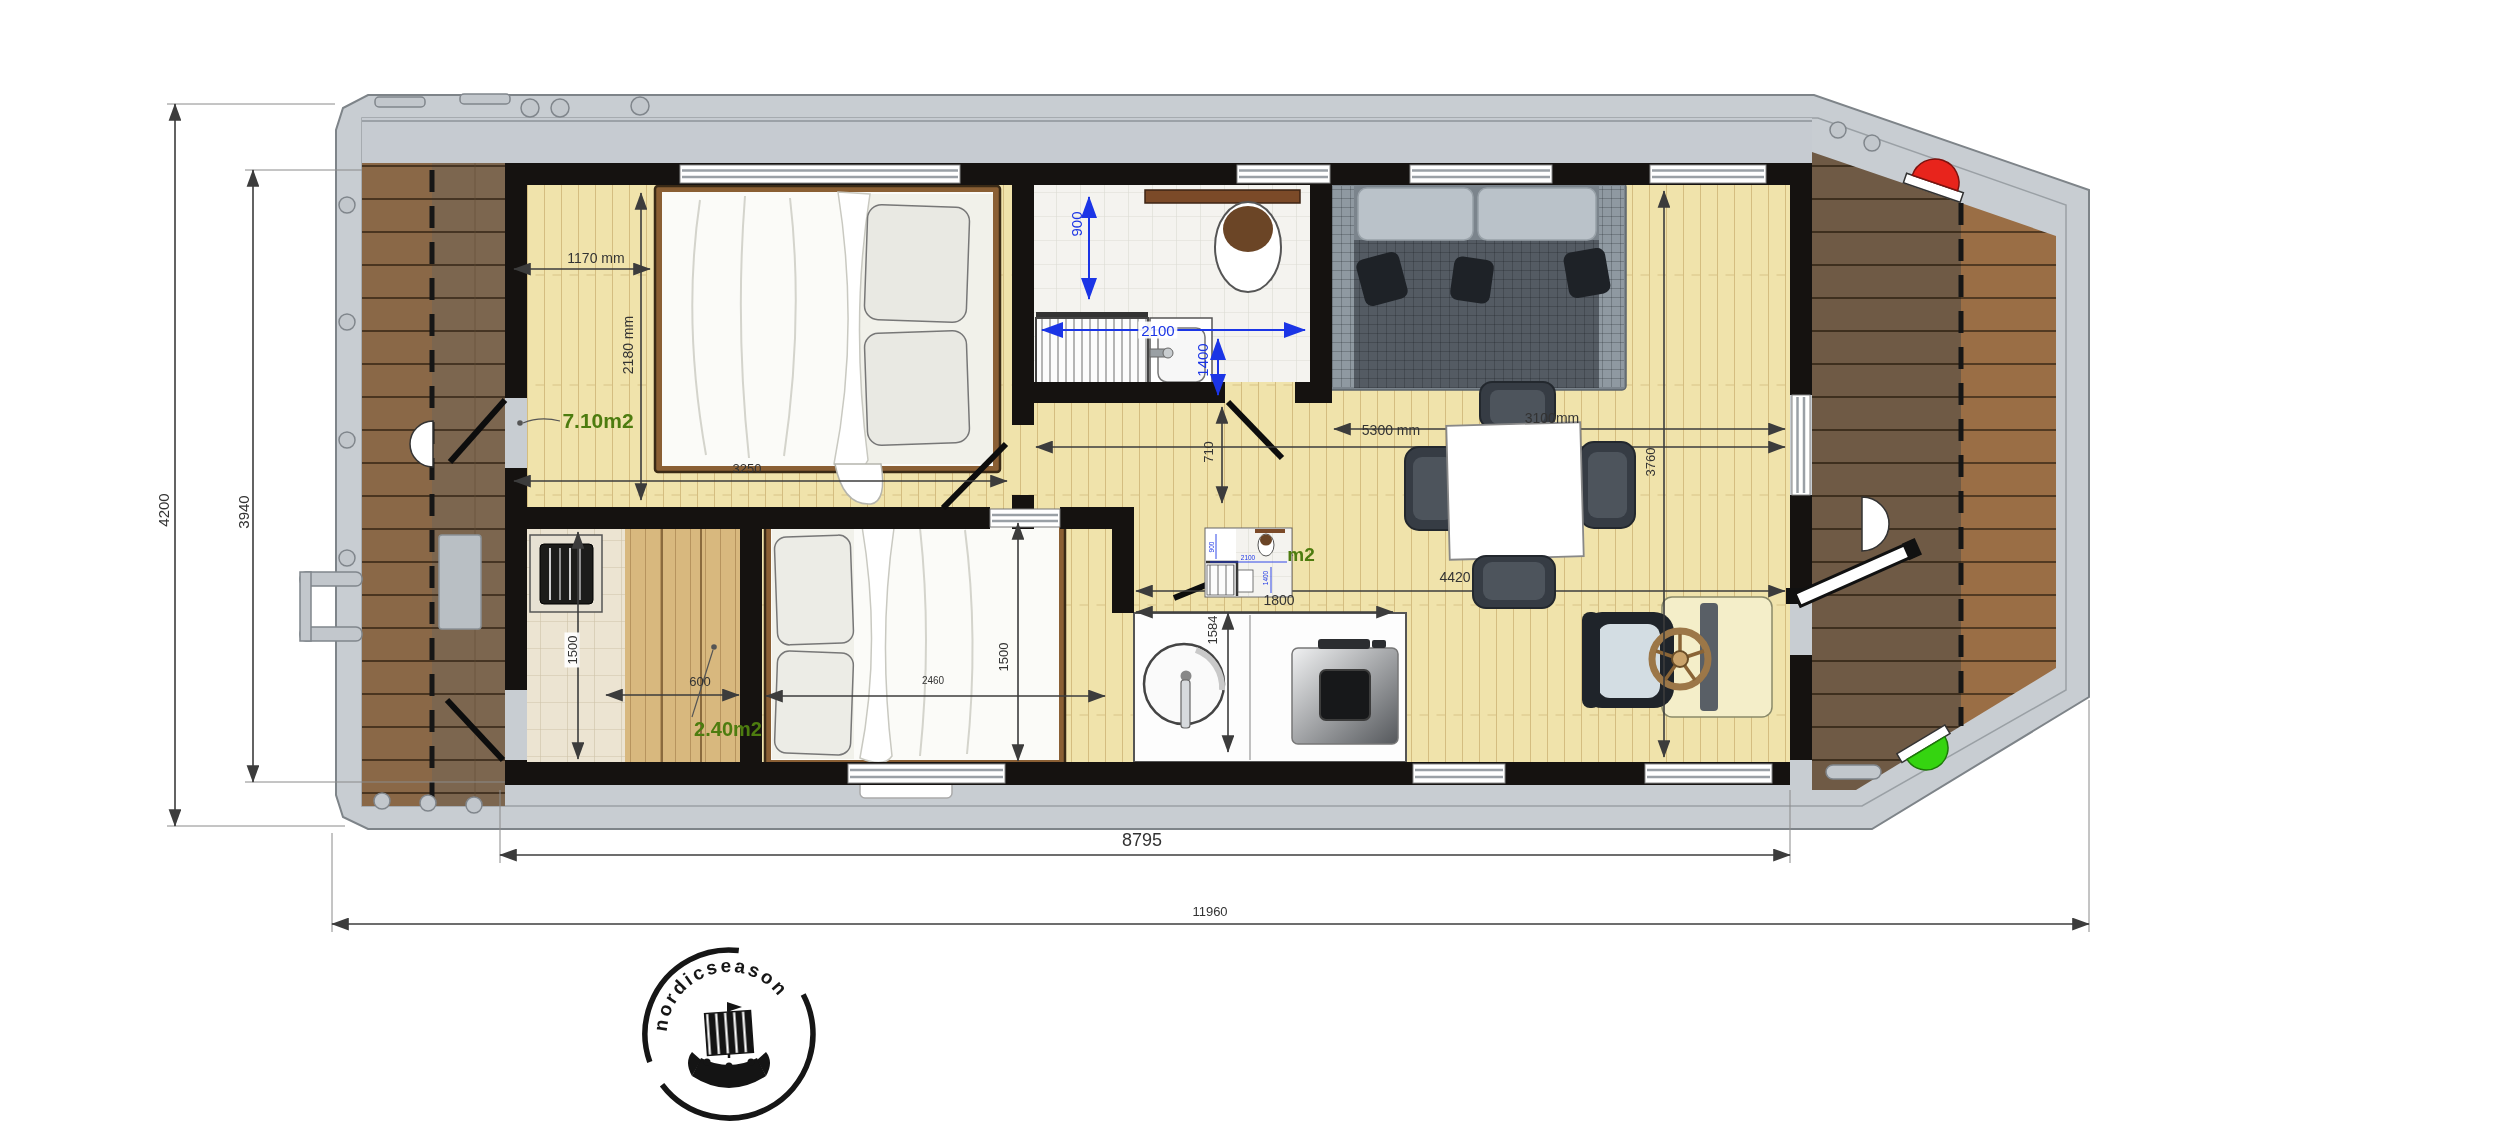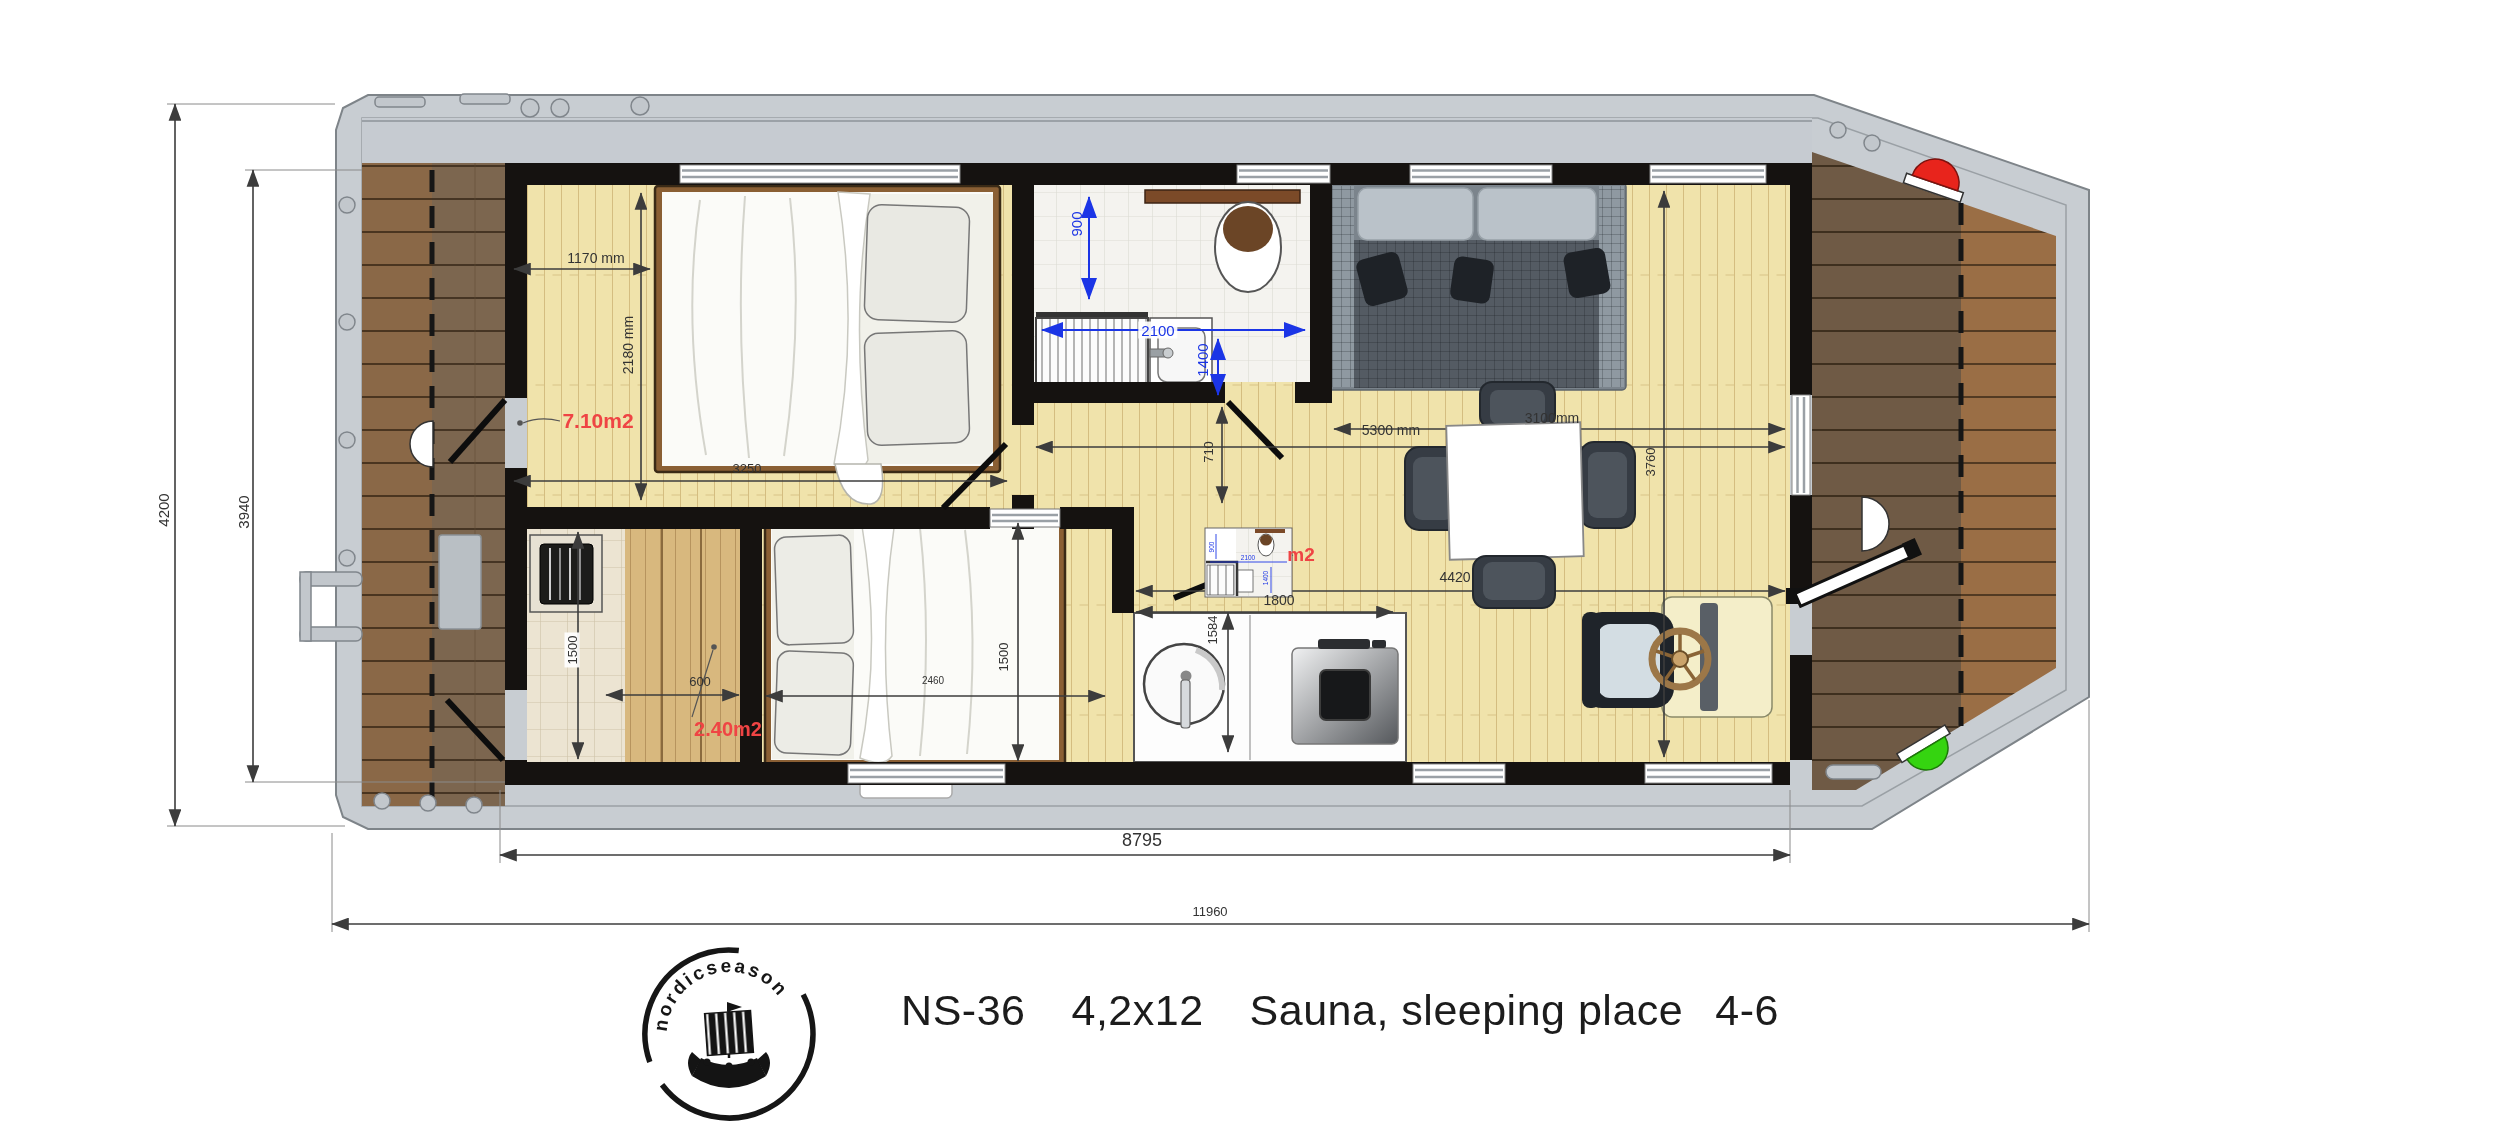--- a/index.html
+++ b/index.html
@@ -1,21 +1,21 @@
 <!DOCTYPE html>
 <html><head>
 <meta charset="utf-8">
 <style>
   html,body{margin:0;padding:0;background:#fff;}
   #stage{position:relative;width:2500px;height:1121px;background:#fff;overflow:hidden;
          font-family:"Liberation Sans","DejaVu Sans",sans-serif;}
   #plan-svg{position:absolute;left:0;top:0;}
   .lbl{position:absolute;transform:translate(-50%,-50%);white-space:nowrap;color:#333;line-height:1;}
   .rot{transform:translate(-50%,-50%) rotate(-90deg);}
-  .area{font-weight:bold;color:#ef4444;}
+  .area{font-weight:bold;color:#4d7c0f;}
   .blue{color:#1b35e6;}
   .bgw{background:rgba(255,255,255,.92);padding:1px 3px;}
   #title-bar{position:absolute;left:880px;top:986px;width:920px;display:flex;
              justify-content:center;align-items:baseline;gap:46px;
              font-size:43px;color:#1c1c1c;letter-spacing:.5px;}
   #title-bar .tight{margin-left:-14px;}
 </style>
 </head>
 <body>
 
@@ -448,20 +448,14 @@
 <div class="lbl rot" style="left:1212px;top:630px;font-size:13px;">1584</div>
 <div class="lbl area" style="left:692px;top:729px;font-size:20px;margin-left:36px;">2.40m2</div>
 <div class="lbl rot bgw" style="left:572px;top:650px;font-size:13px;">1500</div>
 <div class="lbl" style="left:700px;top:681px;font-size:13px;">600</div>
 <div class="lbl" style="left:933px;top:681px;font-size:10px;">2460</div>
 <div class="lbl rot" style="left:1003px;top:657px;font-size:13px;">1500</div>
 <div class="lbl area" style="left:1301px;top:554px;font-size:19px;">m2</div>
 <div class="lbl" style="left:1142px;top:840px;font-size:18px;">8795</div>
 <div class="lbl" style="left:1210px;top:911px;font-size:13px;">11960</div>
 
-<div id="title-bar">
-  <span>NS-36</span>
-  <span>4,2x12</span>
-  <span>Sauna, sleeping place</span>
-  <span class="tight">4-6</span>
+
 </div>
 
-</div>
-
 </body></html>

